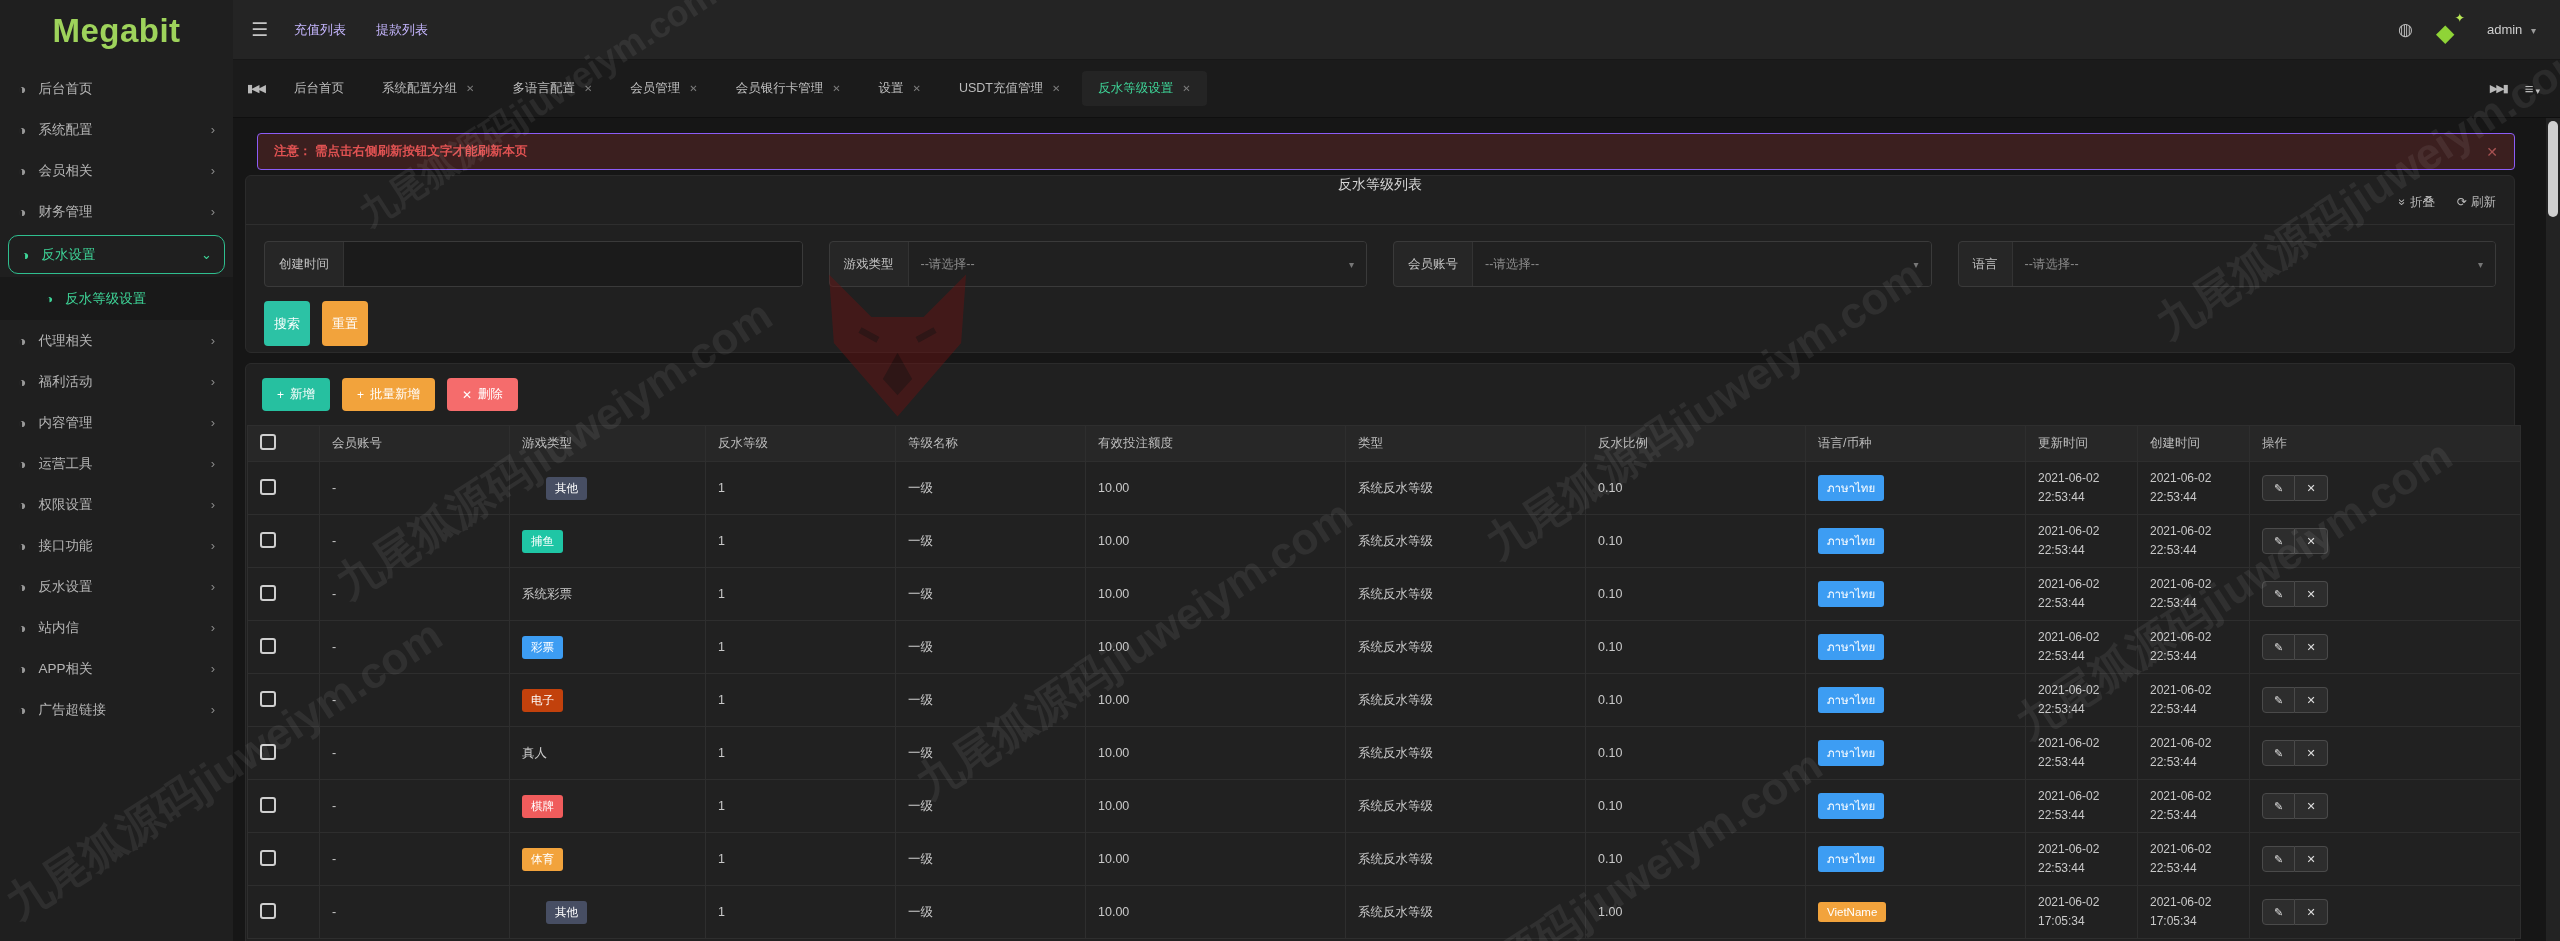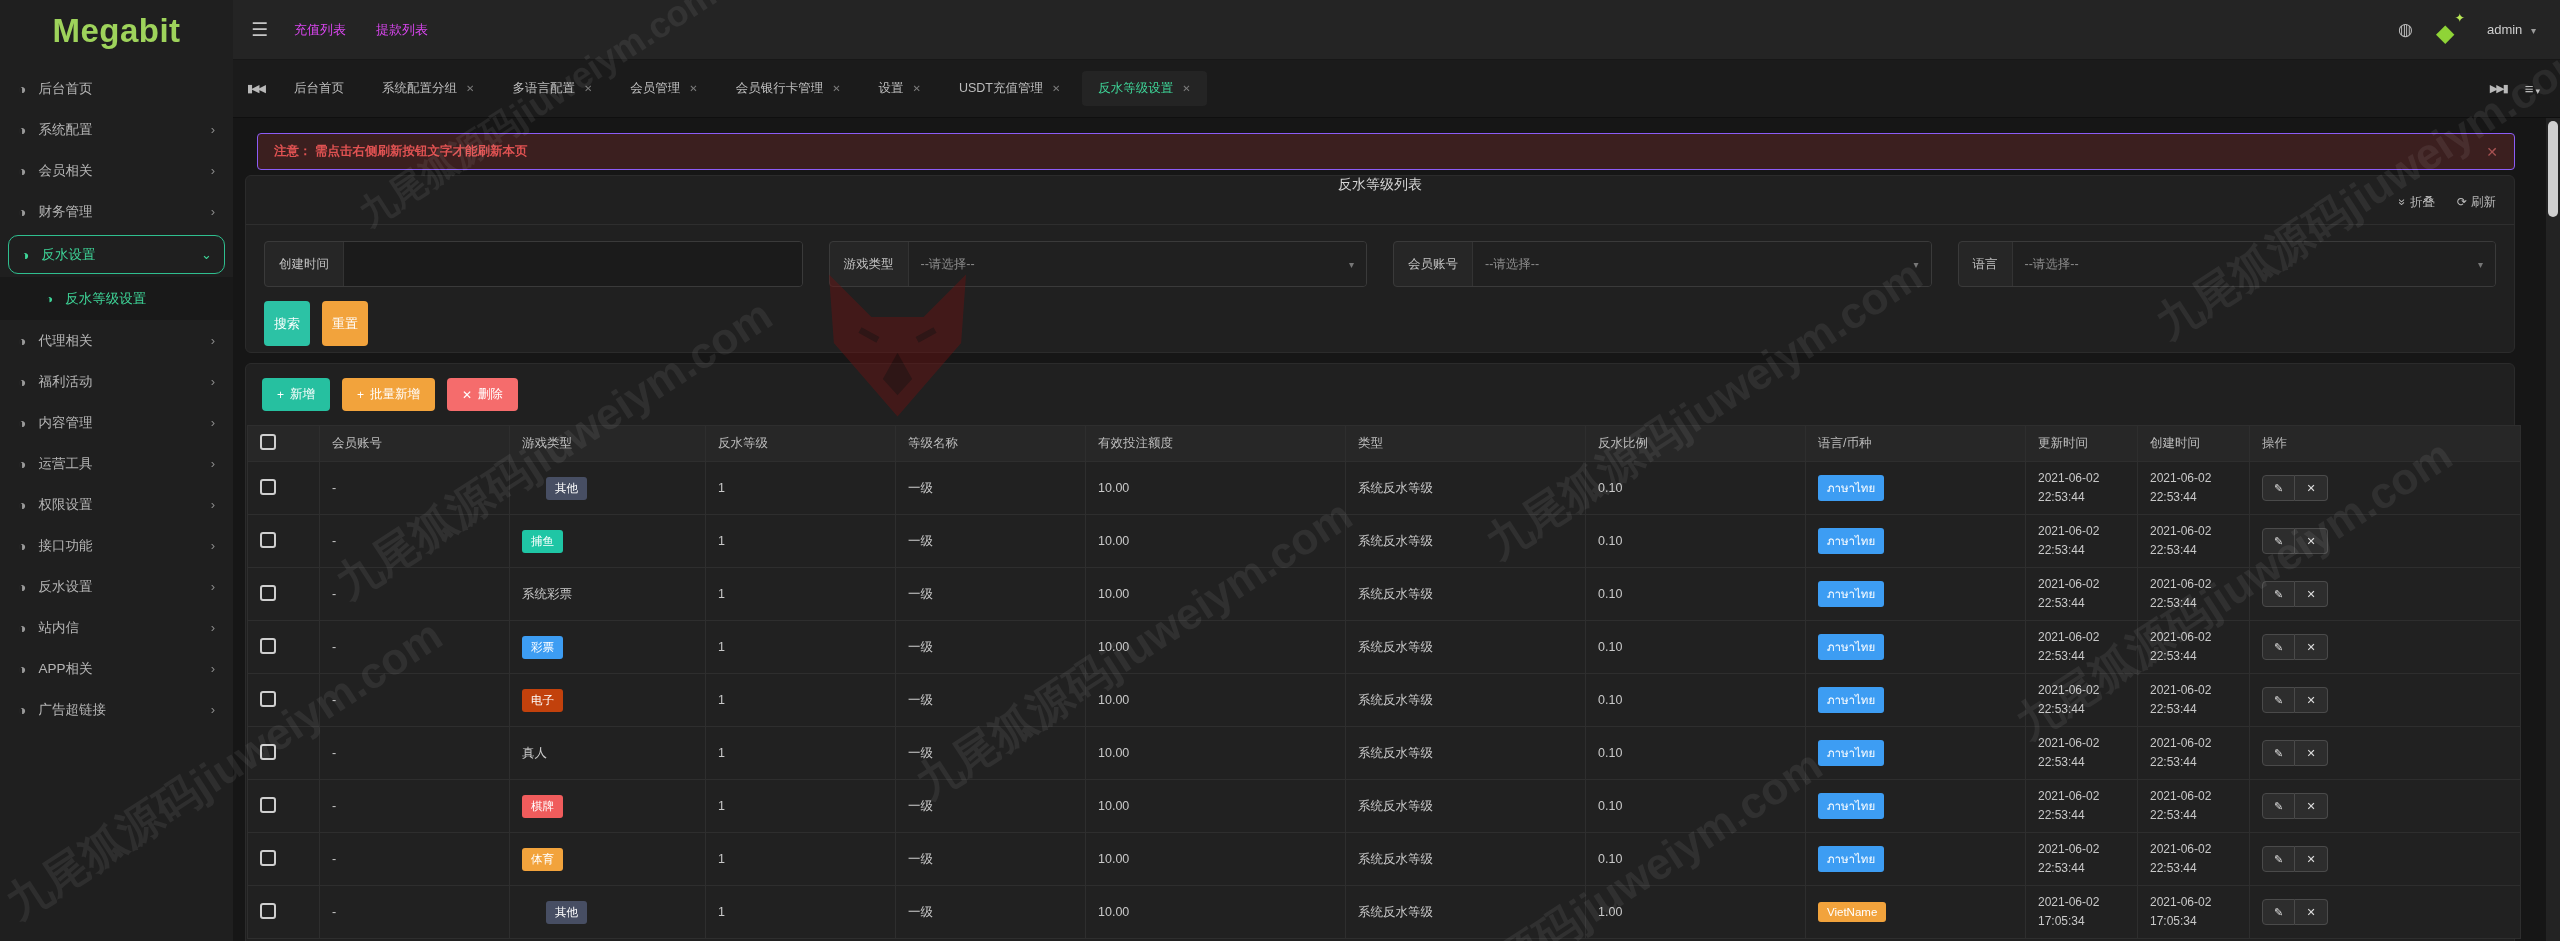--- a/index.html
+++ b/index.html
@@ -19,21 +19,21 @@
   .sitem.act { margin:3px 8px; padding:0 12px; border:1px solid #2fbf8f; border-radius:10px;
     color:#3ed598; height:39px; }
   .sitem.act .sic, .sitem.act .sch { color:#3ed598; }
   .sitem.sub { background:#191919; height:43px; padding-left:46px; color:#3ed598; }
   .sitem.sub .sic { color:#3ed598; font-size:12px; }
 
   
   .topbar { position:absolute; left:233px; right:0; top:0; height:60px; background:#242424;
     border-bottom:1px solid #171717; display:flex; align-items:center; z-index:4; }
   .hamb { margin-left:18px; font-size:19px; color:#c5c5c5; cursor:pointer; }
-  .topmenu { display:flex; gap:30px; margin-left:26px; font-size:13px; color:#d946ef; }
+  .topmenu { display:flex; gap:30px; margin-left:26px; font-size:13px; color:#c4b5fd; }
   .topmenu span { cursor:pointer; }
   .topright { margin-left:auto; display:flex; align-items:center; gap:20px; margin-right:24px; }
   .palette { font-size:17px; color:#bdbdbd; cursor:pointer; }
   .avatar { position:relative; width:34px; height:30px; cursor:pointer; }
   .avatar .gem { position:absolute; left:3px; top:6px; font-size:24px; color:#8fd437; line-height:1; }
   .avatar .spark { position:absolute; right:2px; top:-4px; font-size:12px; color:#b9e856; }
   .adminname { font-size:13px; color:#cfcfcf; cursor:pointer; }
   .adminname .caret { font-size:10px; margin-left:5px; color:#9a9a9a; }
 
   

